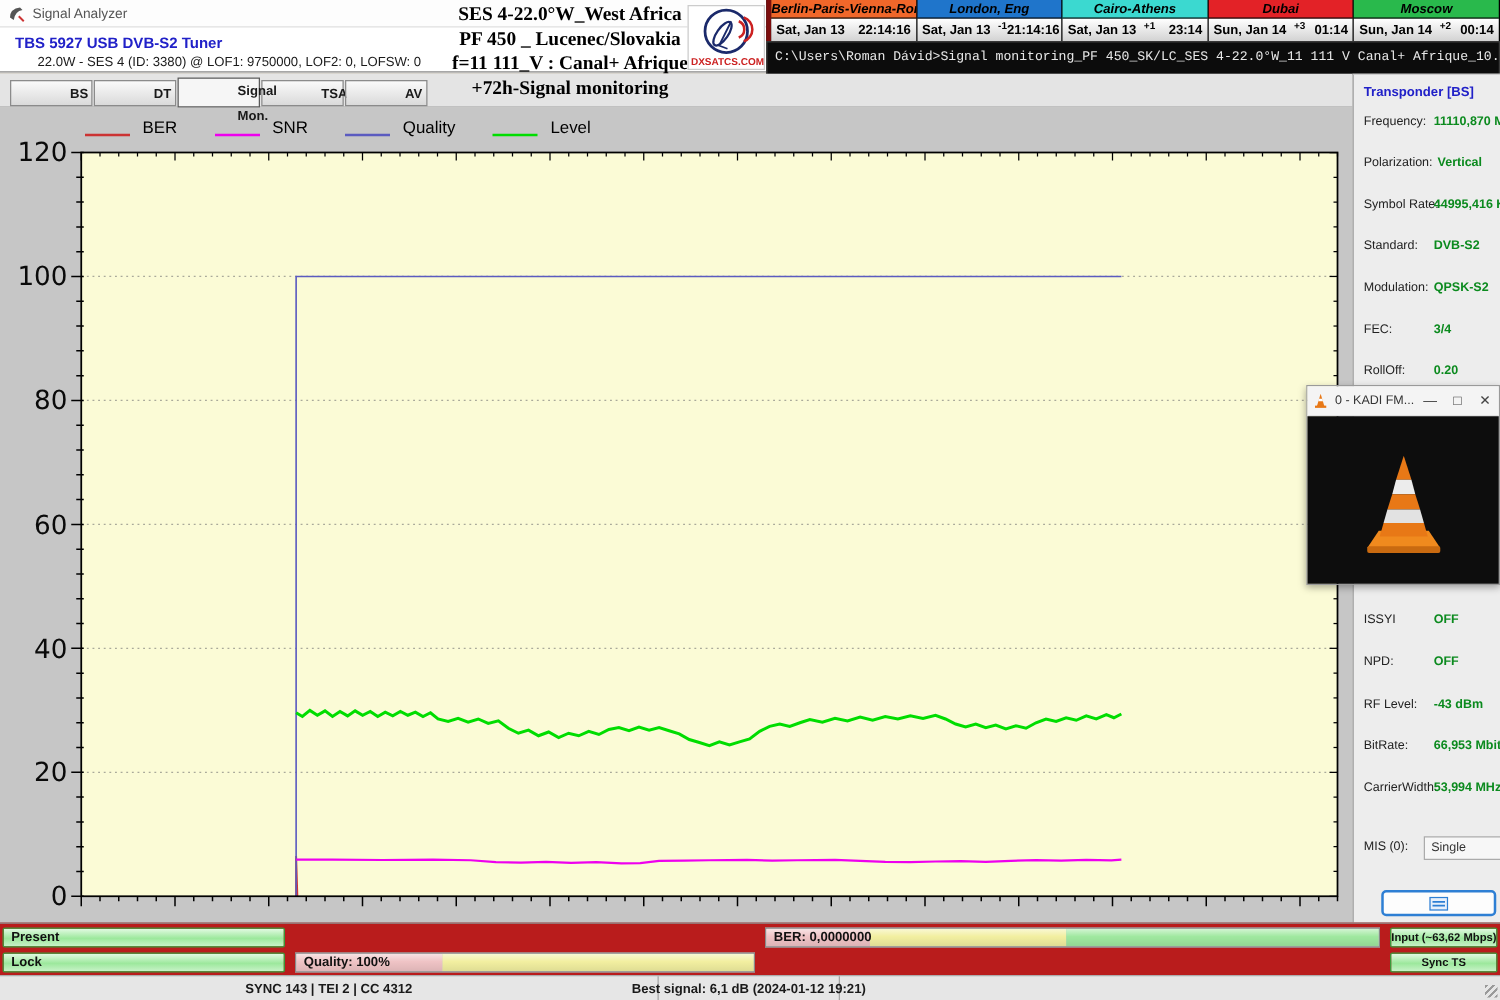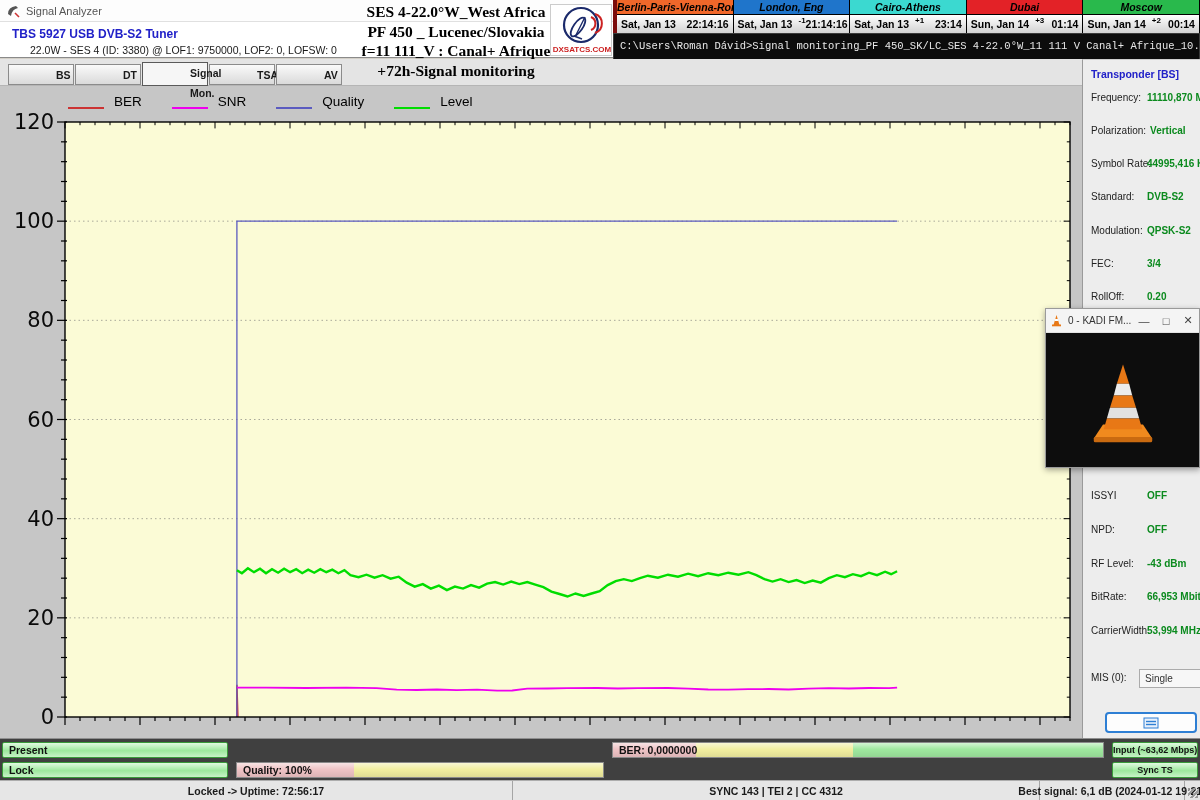--- a/index.html
+++ b/index.html
@@ -63,21 +63,21 @@
     display:flex; align-items:center; justify-content:center; }
 
   
   #vlc { position:absolute; left:1045px; top:308px; width:155px; height:160px; z-index:40; border:1px solid #9a9a9a; box-shadow:0 2px 6px rgba(0,0,0,.35); }
   #vlc-titlebar { height:24px; background:#F4F4F4; display:flex; align-items:center; border-bottom:1px solid #E2E2E2; }
   #vlc-titlebar .title { font-size:10px; color:#333; margin-left:5px; white-space:nowrap; overflow:hidden; flex:1; }
   .vlc-btn { width:22px; text-align:center; font-size:11px; color:#444; }
   #vlc-body { height:134px; background:#0D0D0D; display:flex; align-items:center; justify-content:center; }
 
   
-  #bottom-strip { position:absolute; left:0; top:738px; width:1200px; height:42px; background:#404040; border-top:1px solid #8f8f8f; }
+  #bottom-strip { position:absolute; left:0; top:738px; width:1200px; height:42px; background:#b91c1c; border-top:1px solid #8f8f8f; }
   .ind-box { position:absolute; left:2px; width:226px; height:16px; border:1px solid #3A9A3A; border-radius:2px;
     background:linear-gradient(#E2FAE2,#9CE89C 55%,#C8F2C8); font-size:10.5px; font-weight:bold; color:#111; padding-left:6px; line-height:15px; }
   .pbar { position:absolute; height:16px; border:1px solid #8a8a8a; display:flex; overflow:hidden; background:#C9C9C9; }
   .pbar .seg { height:100%; background-image:linear-gradient(rgba(255,255,255,.55), rgba(255,255,255,0) 45%, rgba(0,0,0,.08)); }
   .seg.pink { background-color:#EFC3C5; }
   .seg.yellow { background-color:#F2EFA0; }
   .seg.silver { background-color:#C9C9C9; }
   .seg.green { background-color:#9FE89F; }
   .pbar .txt { position:absolute; left:6px; top:1px; font-size:10.5px; font-weight:bold; color:#111; white-space:nowrap; }
   .mini-box { position:absolute; left:1112px; width:86px; height:16px; border:1px solid #3A9A3A; border-radius:2px;
@@ -529,17 +529,16 @@
     <div class="seg yellow" style="width:32%;"></div>
     <div class="seg green" style="width:51%;"></div>
     <span class="txt">BER: 0,0000000</span>
   </div>
 
   <div class="mini-box" style="top:3px;">Input (~63,62 Mbps)</div>
   <div class="mini-box" style="top:23px;">Sync TS</div>
 </div>
 
 <div id="status-bar">
-  <div class="sb-cell" style="width:513px;">Locked -&gt; Uptime: 72:56:17</div>
   <div class="sb-cell" style="width:527px;">SYNC 143 | TEI 2 | CC 4312</div>
   <div class="sb-cell" style="width:145px;">Best signal: 6,1 dB (2024-01-12 19:21)</div>
   <div id="sb-grip"></div>
 </div>
 
 </body></html>

